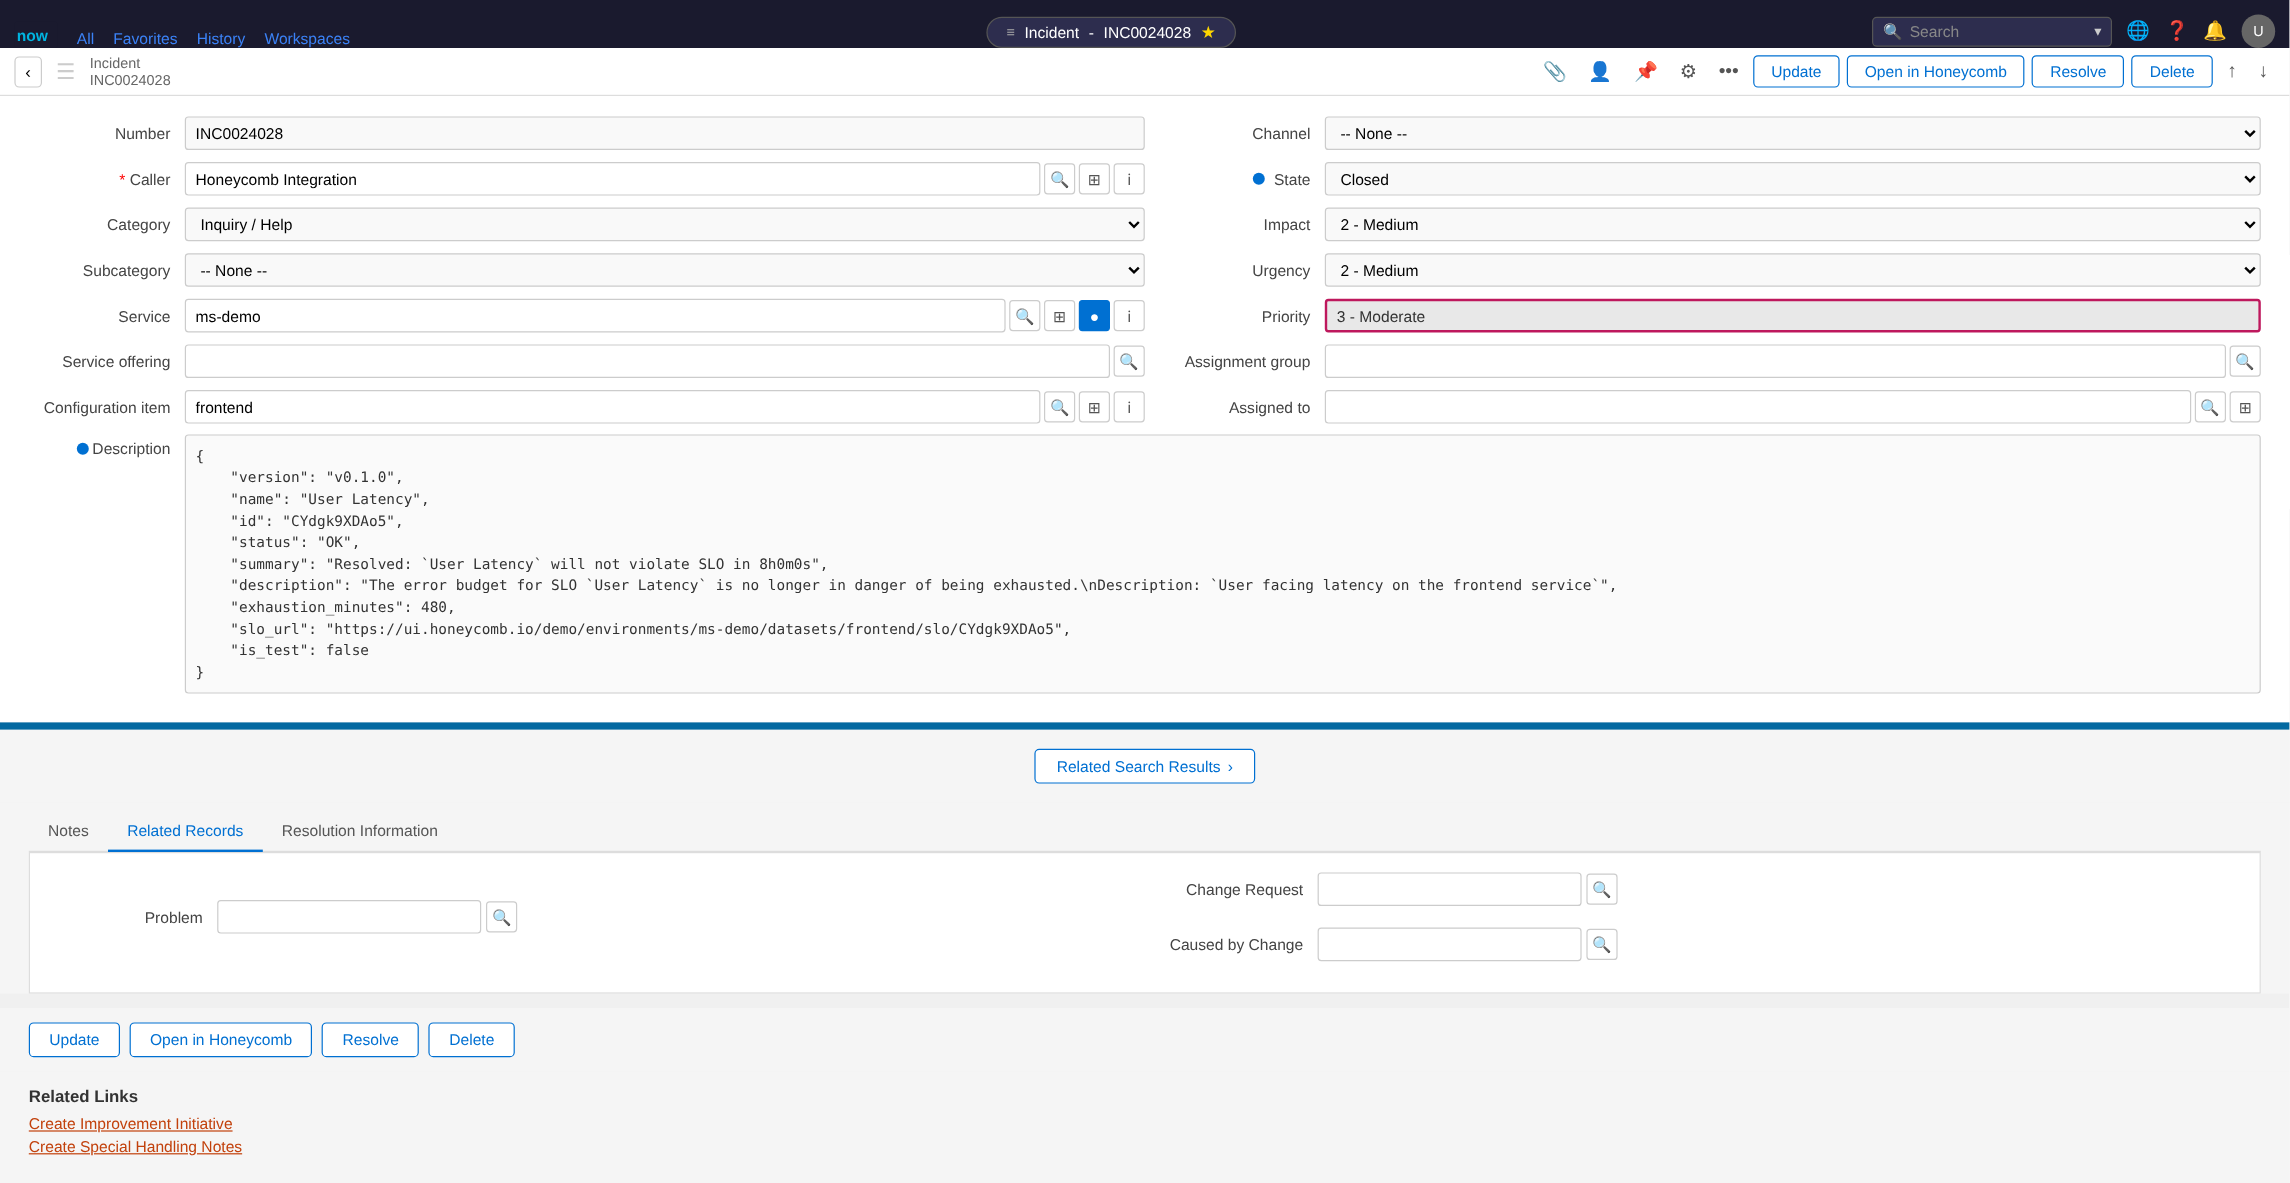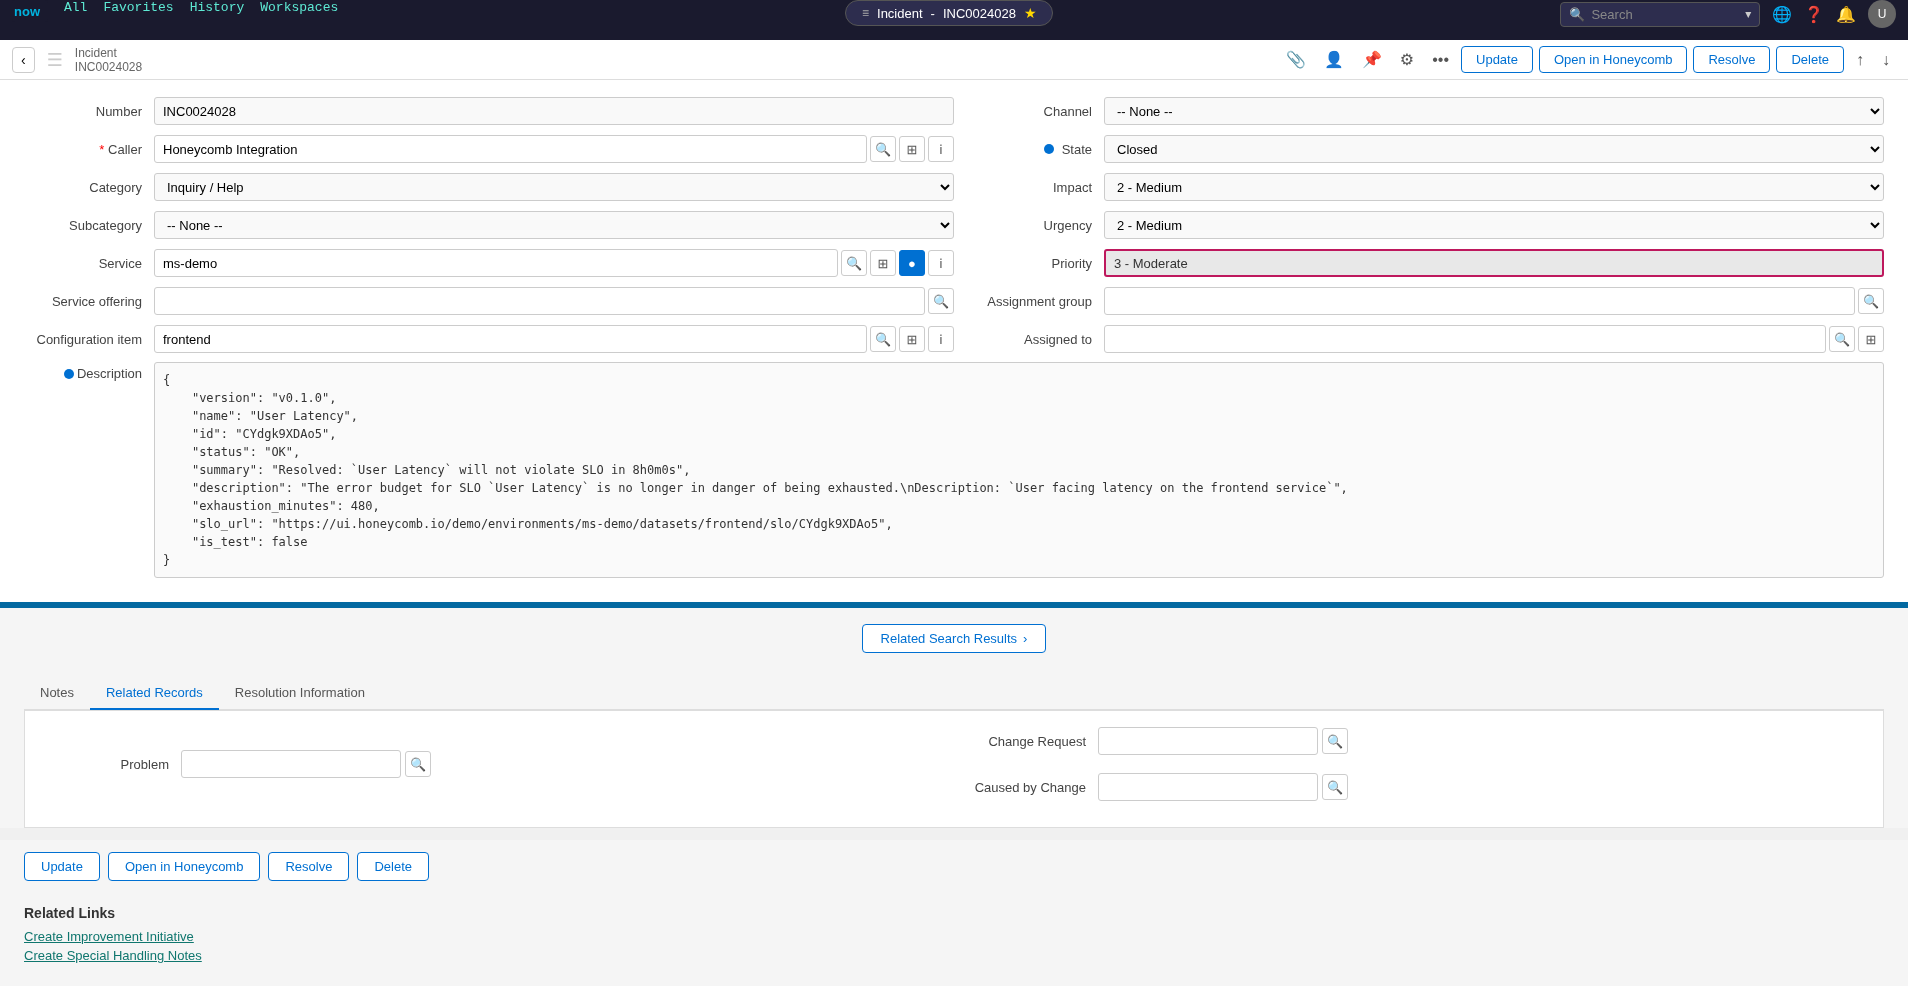--- a/index.html
+++ b/index.html
@@ -4,25 +4,25 @@
   <style>
     * { box-sizing: border-box; margin: 0; padding: 0; }
     body { font-family: -apple-system, BlinkMacSystemFont, "Segoe UI", Arial, sans-serif; font-size: 13px; background: #f0f0f0; color: #333; }
 
     
     .top-nav {
       background: #1a1a2e;
       color: #fff;
       height: 40px;
       display: flex;
-      align-items: flex-start;
+      align-items: flex-end;
       padding: 0 12px;
       gap: 16px;
     }
-    .nav-links { display: flex; gap: 16px; font-size: 13px; color: #5eead4; font-family: Liberation Mono, monospace; }
+    .nav-links { display: flex; gap: 16px; font-size: 13px; color: #3b82f6; }
     .nav-links span { cursor: pointer; }
     .nav-center { flex: 1; display: flex; justify-content: center; }
     .nav-title-pill {
       background: #2d2d4e;
       border: 1px solid #555;
       border-radius: 16px;
       padding: 4px 16px;
       font-size: 13px;
       color: #fff;
       display: flex;
@@ -242,21 +242,21 @@
       background: #f5f5f5;
     }
     .related-links-title {
       font-size: 14px;
       font-weight: 600;
       margin-bottom: 8px;
       color: #333;
     }
     .related-links a {
       display: block;
-      color: #0f766e;
+      color: #c2410c;
       text-decoration: underline;
       font-size: 13px;
       margin-bottom: 4px;
       cursor: pointer;
     }
 
     
     .state-dot { display: inline-block; width: 10px; height: 10px; border-radius: 50%; background: #0070d2; margin-right: 4px; }
 
     .hamburger { font-size: 18px; color: #ccc; cursor: pointer; }

